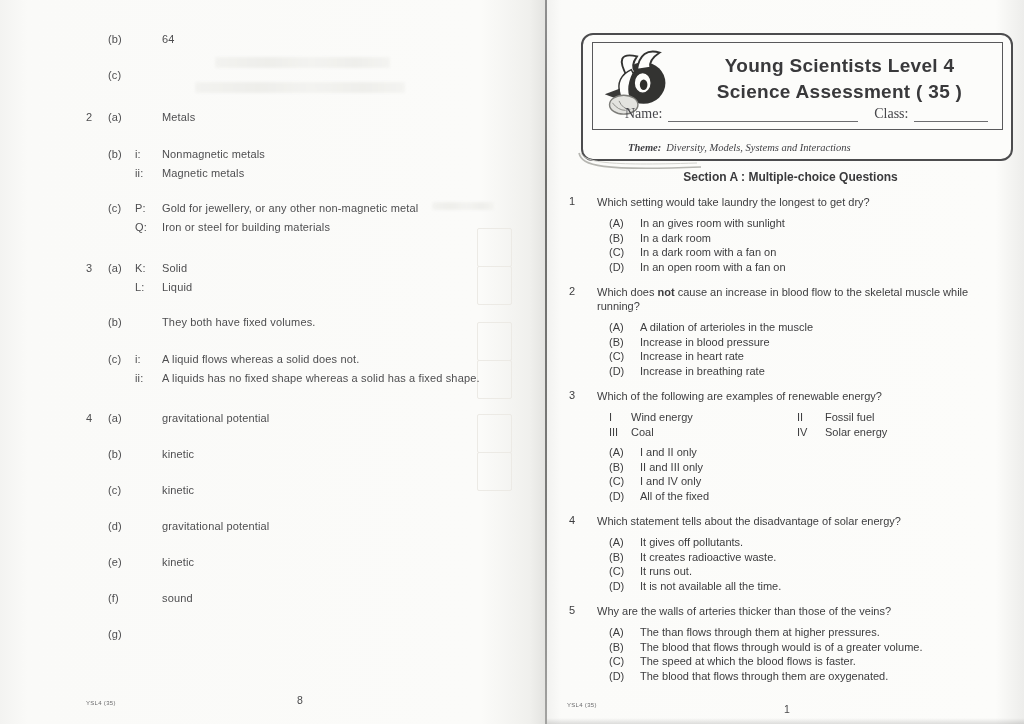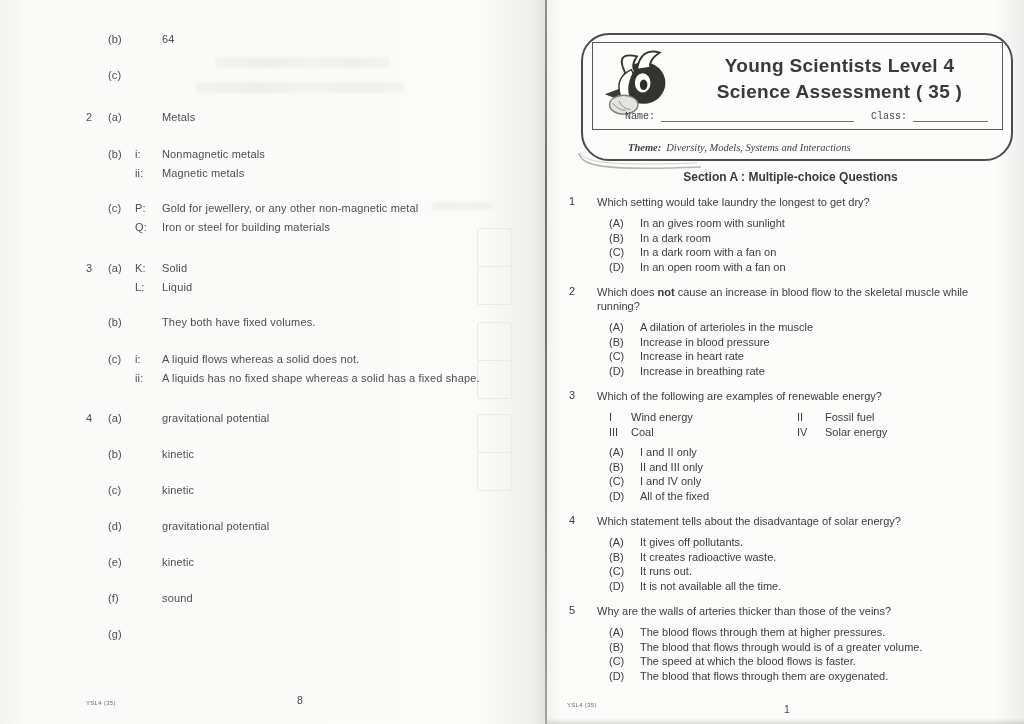--- a/index.html
+++ b/index.html
@@ -35,28 +35,28 @@
   
   .page-right {
     position:absolute; left:547px; top:0; width:477px; height:724px;
     background:linear-gradient(to right,#f2f2f0 0%,#fbfbf9 3%,#fcfcfa 94%,#ededeb 100%);
     color:#3d3d3f;
   }
   .bottom-edge { position:absolute; left:0; bottom:0; width:477px; height:6px;
     background:linear-gradient(rgba(0,0,0,0),rgba(0,0,0,.12)); }
   
   .header-box { position:absolute; left:34px; top:33px; width:428px; height:124px;
-    border:2px solid #4c4c4e; border-radius:28px; background:#fcfcfa; }
+    border:2px solid #4c4c4e; border-radius:12px; background:#fcfcfa; }
   .header-inner { position:absolute; left:9px; top:7px; right:8px; bottom:29px;
     border:1px solid #59595b; }
   .logo { position:absolute; left:6px; top:2px; }
   .titles { position:absolute; left:92px; right:8px; top:10px; text-align:center;
     font-weight:bold; font-size:19px; line-height:26px; color:#39393b; letter-spacing:.3px; }
   .nameclass { position:absolute; left:32px; right:14px; bottom:7px; display:flex; align-items:flex-end;
-    font-family:Liberation Mono, monospace; font-size:10px; color:#46464a; }
+    font-family:Liberation Serif, serif; font-size:14px; color:#46464a; }
   .write-line { border-bottom:1px solid #6d6d6f; height:12px; display:inline-block; }
   .name-line { width:206px; margin-left:6px; }
   .class-line{ width:80px;  margin-left:6px; }
   .nc-gap { width:18px; }
   .theme-row { position:absolute; left:12px; right:12px; bottom:6px;
     font-family:"Liberation Serif", serif; font-style:italic; font-size:10.5px; color:#3f3f43; }
   .theme-label { font-weight:bold; margin-right:5px;margin-left:33px; }
   .swoosh { position:absolute; left:-8px; bottom:-19px; }
   
   .content { position:absolute; left:0; top:170px; width:477px; padding:0 12px 0 22px; box-sizing:border-box; }
@@ -399,21 +399,21 @@
             </div>
           </div>
           <div class="q-block">
             <div class="q-head">
               <span class="q-num">5</span>
               <span class="q-text">Why are the walls of arteries thicker than those of the veins?</span>
             </div>
             <div class="q-opts">
               <div class="q-opt">
                 <span class="opt-key">(A)</span>
-                <span class="opt-text">The blood flows through them at higher pressures.</span>
+                <span class="opt-text">The than flows through them at higher pressures.</span>
               </div>
               <div class="q-opt">
                 <span class="opt-key">(B)</span>
                 <span class="opt-text">The blood that flows through would is of a greater volume.</span>
               </div>
               <div class="q-opt">
                 <span class="opt-key">(C)</span>
                 <span class="opt-text">The speed at which the blood flows is faster.</span>
               </div>
               <div class="q-opt">

